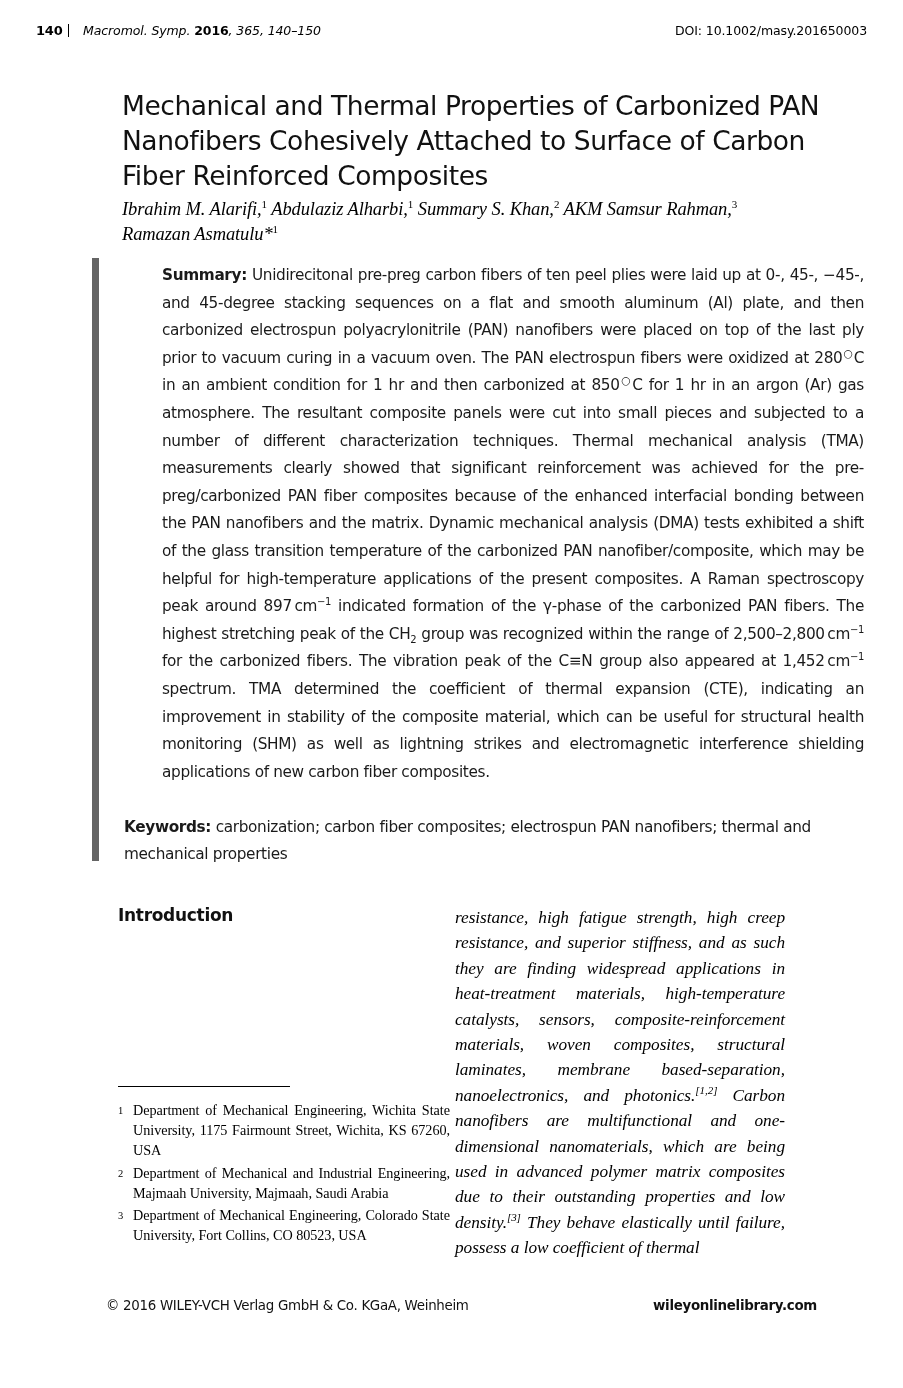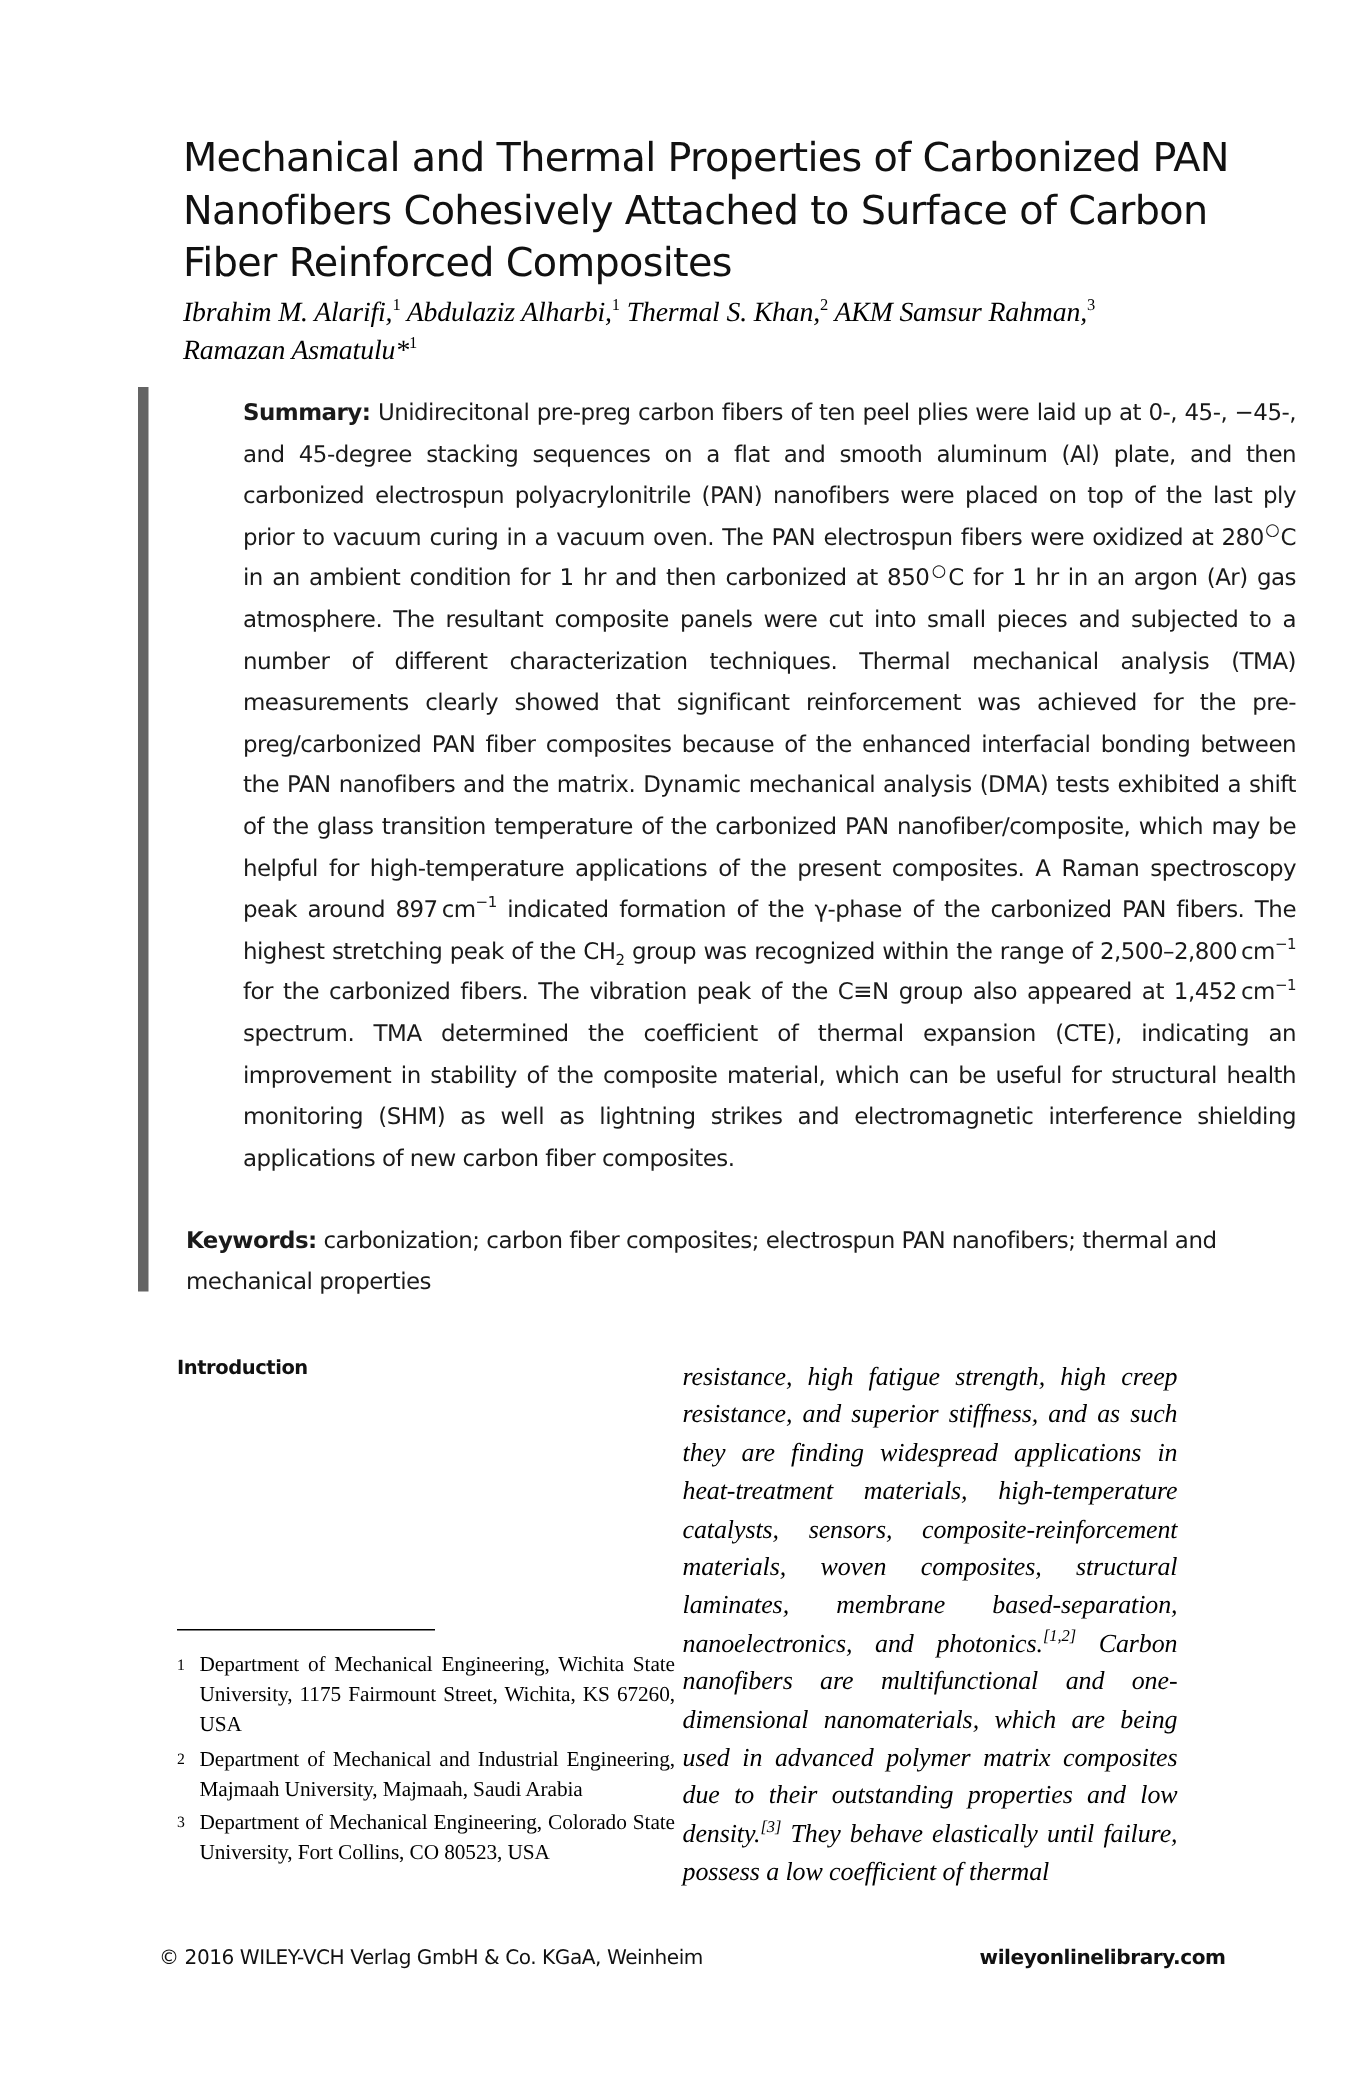--- a/index.html
+++ b/index.html
@@ -151,21 +151,21 @@
     position: absolute;
     top: 905px;
     width: 330px;
   }
   .col-left  { left: 118px; }
   .col-right { left: 455px; }
 
   .section-head {
     font-family: "DejaVu Sans", sans-serif;
     font-weight: bold;
-    font-size: 13px;
+    font-size: 17px;
     letter-spacing: -0.3px;
     margin: 0 0 10px 0;
     color: #111;
   }
   .body-text {
     font-family: "Liberation Serif", serif;
     font-size: 17.3px;
     line-height: 25.4px;
     text-align: justify;
     margin: 0;
@@ -228,25 +228,33 @@
     letter-spacing: -0.3px;
     color: #111;
   }
   .footer-right { font-weight: bold; }
 </style>
 </head>
 <body>
 
 <div class="page">
 
+  <div class="runhead">
+    <div class="runhead-left">
+      <span class="folio">140</span>
+      <span class="folio-rule"></span>
+      <span class="journal-ref"><span>Macromol. Symp. </span><b>2016</b><span>, 365, 140–150</span></span>
+    </div>
+    <div class="doi">DOI: 10.1002/masy.201650003</div>
+  </div>
 
   <h1 class="title">Mechanical and Thermal Properties of Carbonized PAN Nanofibers Cohesively Attached to Surface of Carbon Fiber Reinforced Composites</h1>
 
   <div class="authors">
-    <span>Ibrahim M. Alarifi,</span><sup>1</sup><span> Abdulaziz Alharbi,</span><sup>1</sup><span> Thermal S. Khan,</span><sup>2</sup><span> AKM Samsur Rahman,</span><sup>3</sup><br><span>Ramazan Asmatulu*</span><sup>1</sup>
+    <span>Ibrahim M. Alarifi,</span><sup>1</sup><span> Abdulaziz Alharbi,</span><sup>1</sup><span> Summary S. Khan,</span><sup>2</sup><span> AKM Samsur Rahman,</span><sup>3</sup><br><span>Ramazan Asmatulu*</span><sup>1</sup>
   </div>
 
   <div class="summary-rule"></div>
 
   <div class="summary">
     <b>Summary:</b><span> Unidirecitonal pre-preg carbon fibers of ten peel plies were laid up at 0-, 45-, −45-, and 45-degree stacking sequences on a flat and smooth aluminum (Al) plate, and then carbonized electrospun polyacrylonitrile (PAN) nanofibers were placed on top of the last ply prior to vacuum curing in a vacuum oven. The PAN electrospun fibers were oxidized at 280</span><span class="deg">○</span><span>C in an ambient condition for 1 hr and then carbonized at 850</span><span class="deg">○</span><span>C for 1 hr in an argon (Ar) gas atmosphere. The resultant composite panels were cut into small pieces and subjected to a number of different characterization techniques. Thermal mechanical analysis (TMA) measurements clearly showed that significant reinforcement was achieved for the pre-preg/carbonized PAN fiber composites because of the enhanced interfacial bonding between the PAN nanofibers and the matrix. Dynamic mechanical analysis (DMA) tests exhibited a shift of the glass transition temperature of the carbonized PAN nanofiber/composite, which may be helpful for high-temperature applications of the present composites. A Raman spectroscopy peak around 897 cm</span><sup>−1</sup><span> indicated formation of the γ-phase of the carbonized PAN fibers. The highest stretching peak of the CH</span><sub>2</sub><span> group was recognized within the range of 2,500–2,800 cm</span><sup>−1</sup><span> for the carbonized fibers. The vibration peak of the C≡N group also appeared at 1,452 cm</span><sup>−1</sup><span> spectrum. TMA determined the coefficient of thermal expansion (CTE), indicating an improvement in stability of the composite material, which can be useful for structural health monitoring (SHM) as well as lightning strikes and electromagnetic interference shielding applications of new carbon fiber composites.</span>
   </div>
 
   <div class="keywords">
     <b>Keywords:</b><span> carbonization; carbon fiber composites; electrospun PAN nanofibers; thermal and mechanical properties</span>

